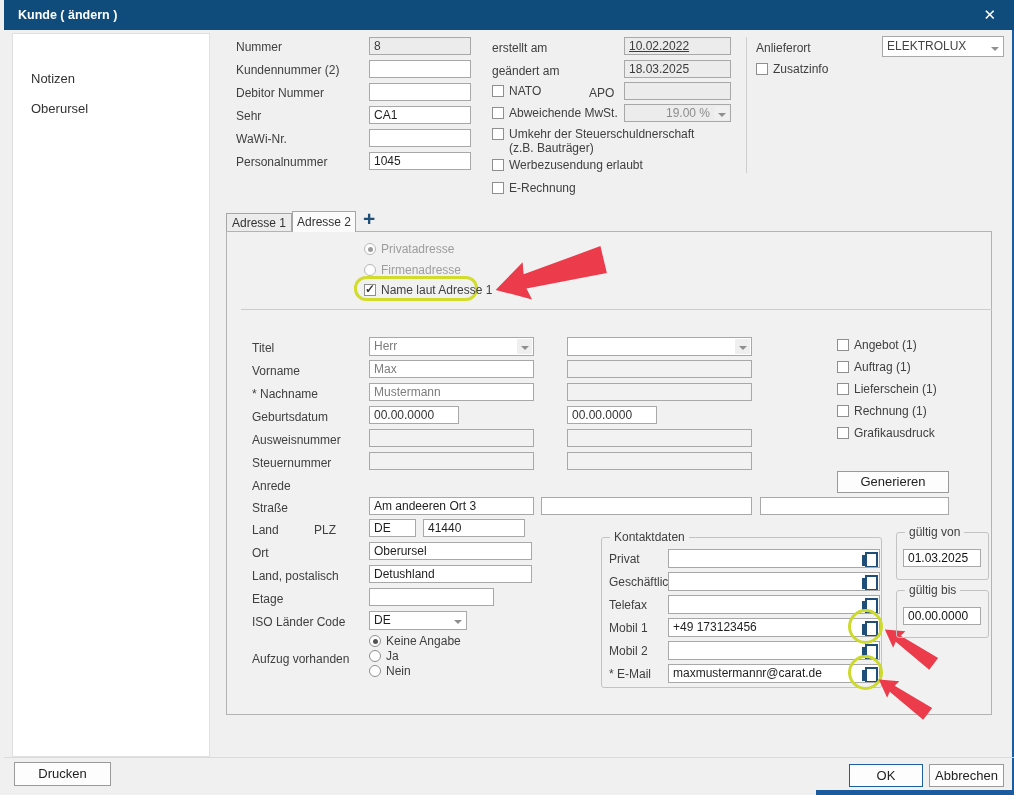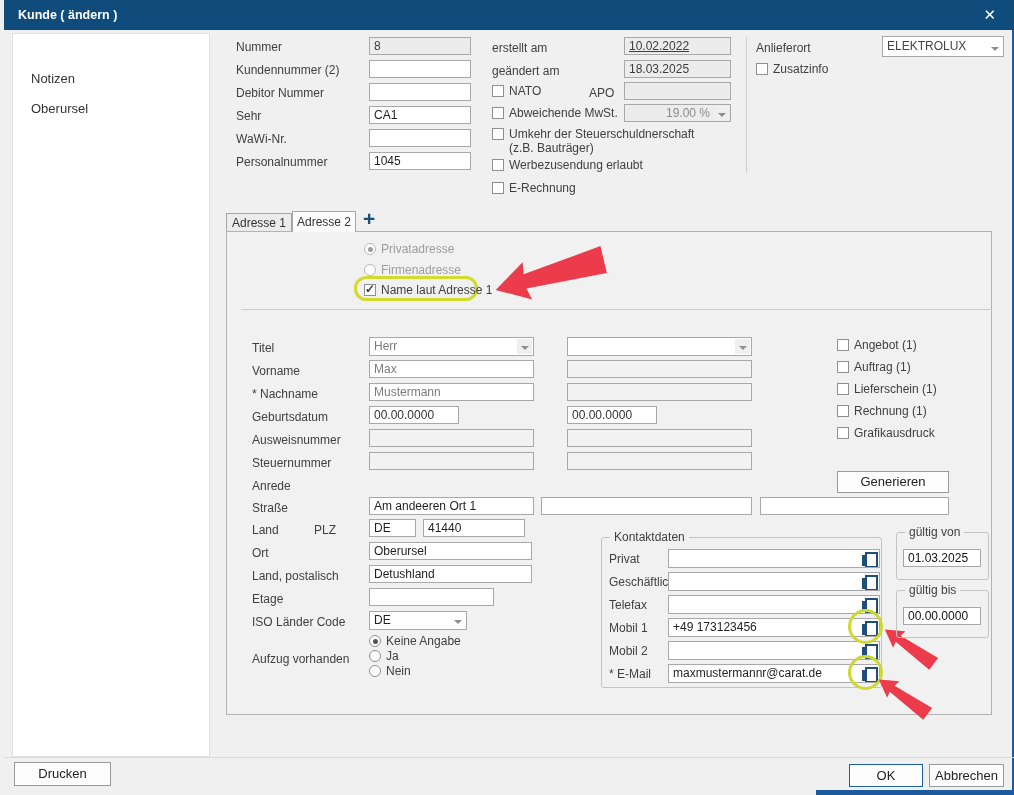--- a/index.html
+++ b/index.html
@@ -218,21 +218,21 @@
   </div>
   <div class="cbrow" style="left:833px; top:426px;">
     <span class="cb"></span>
     <span>Grafikausdruck</span>
   </div>
 
   <div class="label" style="left:248px; top:479px;">Anrede</div>
   <div class="btn" style="left:833px; top:471px; width:112px; height:22px; line-height:20px;">Generieren</div>
 
   <div class="label" style="left:248px; top:501px;">Straße</div>
-  <div class="field" style="left:365px; top:497px; width:165px;">Am andeeren Ort 1</div>
+  <div class="field" style="left:365px; top:497px; width:165px;">Am andeeren Ort 3</div>
   <div class="field" style="left:537px; top:497px; width:211px;"></div>
   <div class="field" style="left:756px; top:497px; width:189px;"></div>
 
   <div class="label" style="left:248px; top:523px;">Land</div>
   <div class="label" style="left:310px; top:523px;">PLZ</div>
   <div class="field" style="left:365px; top:519px; width:47px;">DE</div>
   <div class="field" style="left:419px; top:519px; width:102px;">41440</div>
 
   <div class="label" style="left:248px; top:546px;">Ort</div>
   <div class="field" style="left:365px; top:542px; width:163px;">Oberursel</div>

